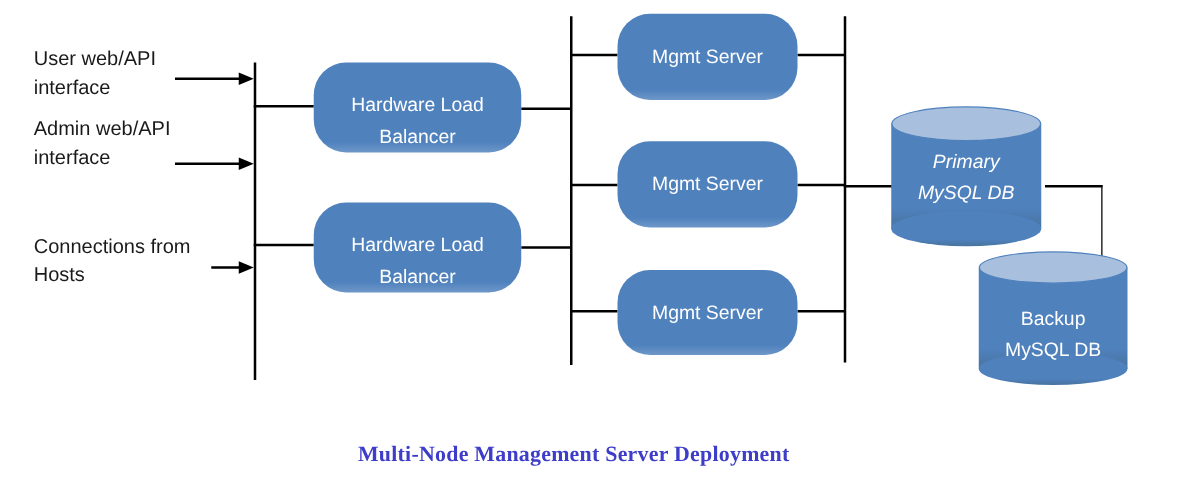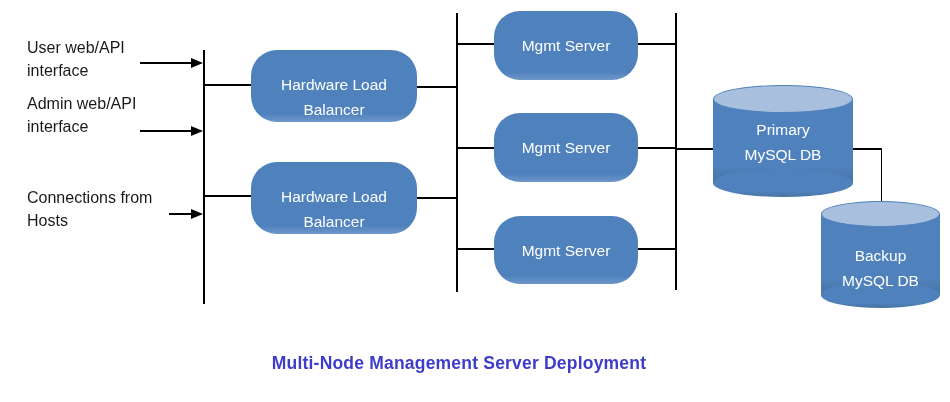--- a/index.html
+++ b/index.html
@@ -89,20 +89,21 @@
   .diagram-title {
     position: absolute;
     left: 0;
     top: 353px;
     width: 918px;
     text-align: center;
     font-size: 17.5px;
     font-weight: bold;
     color: var(--title-color, #3d3dc9);
     letter-spacing: 0.2px;
+    font-family: Liberation Serif, serif;
   }
 </style>
 </head>
 <body>
 
 <div class="canvas">
 
   <div class="input-label" style="left:27px; top:36px;">
     <div>User web/API</div>
     <div>interface</div>
@@ -160,31 +161,31 @@
   <div class="node" style="left:494px; top:11px; width:144px; height:69px;">
     <span>Mgmt Server</span>
   </div>
   <div class="node" style="left:494px; top:113px; width:144px; height:69px;">
     <span>Mgmt Server</span>
   </div>
   <div class="node" style="left:494px; top:216px; width:144px; height:68px;">
     <span>Mgmt Server</span>
   </div>
 
-  <div class="cylinder" style="left:713px; top:85px; width:140px; height:112px;">
+  <div class="cylinder" style="left:713px; top:85px; width:120px; height:112px;font-style:italic;">
     <i class="cyl-body" style="top:14px; height:84px;"></i>
     <i class="cyl-body" style="top:84px; height:28px; border-radius:50%;"></i>
     <i class="cyl-top" style="height:28px;"></i>
     <div class="cyl-label" style="top:32px;">
       <div>Primary</div>
       <div>MySQL DB</div>
     </div>
   </div>
 
-  <div class="cylinder" style="left:821px; top:201px; width:119px; height:107px;">
+  <div class="cylinder" style="left:783px; top:201px; width:119px; height:107px;">
     <i class="cyl-body" style="top:13px; height:81px;"></i>
     <i class="cyl-body" style="top:81px; height:26px; border-radius:50%;"></i>
     <i class="cyl-top" style="height:26px;"></i>
     <div class="cyl-label" style="top:42px;">
       <div>Backup</div>
       <div>MySQL DB</div>
     </div>
   </div>
 
   <div class="diagram-title">Multi-Node Management Server Deployment</div>

